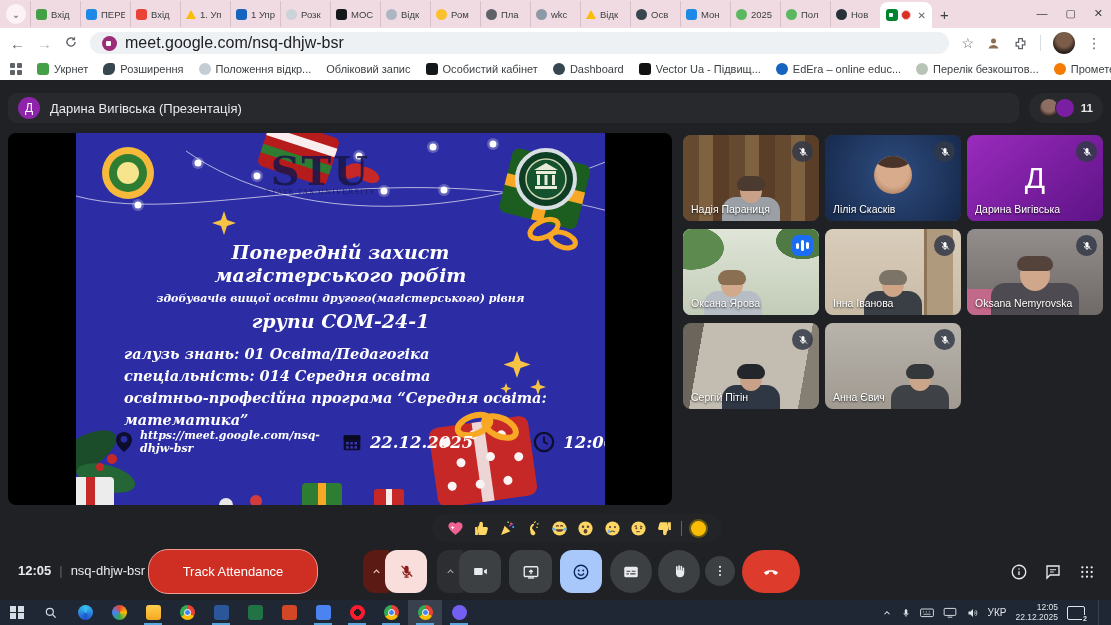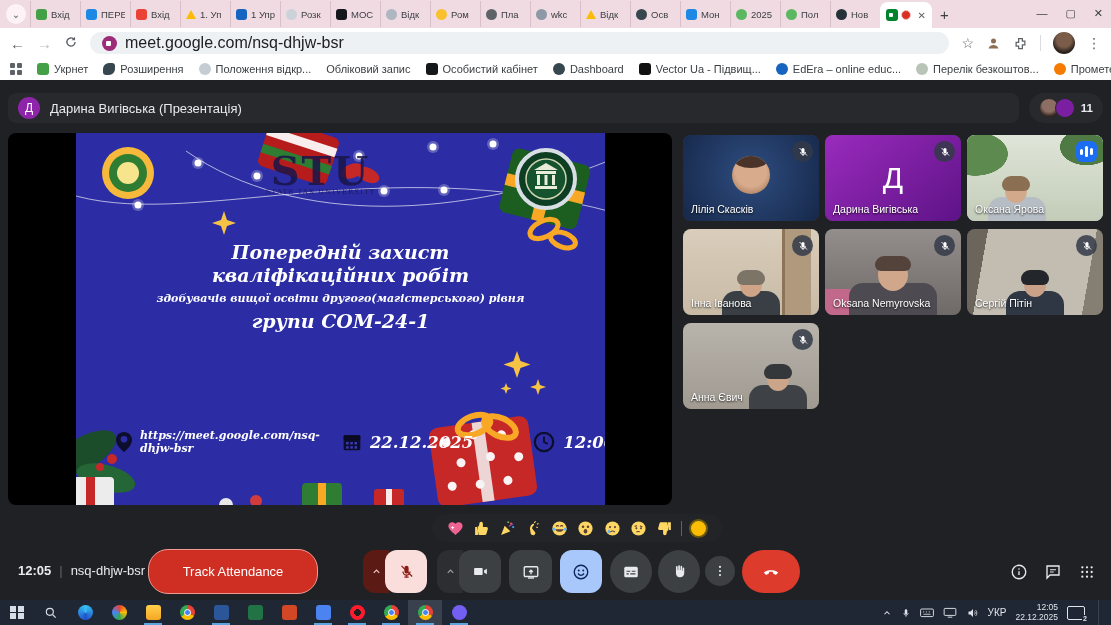--- a/index.html
+++ b/index.html
@@ -448,25 +448,30 @@
           <circle cx="150" cy="372" r="7" fill="#e8e8e8"></circle>
       </svg>
 
       <div id="slide-logo">
         <div class="stu">STU</div>
         <div class="cap">STATE TAX UNIVERSITY</div>
       </div>
 
       <div id="slide-title" class="script">
         <div class="l1">Попередній захист</div>
-        <div class="l2">кваліфікаційних робіт</div>
+        <div class="l2">магістерського робіт</div>
         <div class="l3">здобувачів вищої освіти другого(магістерського) рівня</div>
         <div class="l4">групи СОМ-24-1</div>
       </div>
 
+      <div id="slide-info" class="script">
+        <div>галузь знань: 01 Освіта/Педагогіка</div>
+        <div>спеціальність: 014 Середня освіта</div>
+        <div>освітньо-професійна програма “Середня освіта: математика”</div>
+      </div>
 
       <div id="slide-foot" class="script">
         <span class="footico">
           <svg width="16" height="20" viewBox="0 0 24 30">
               <path d="M12 0C5.4 0 0 5.4 0 12c0 9 12 18 12 18s12-9 12-18C24 5.4 18.6 0 12 0z" fill="#0d0d2e"></path>
               <circle cx="12" cy="11" r="5" fill="#2c2da4"></circle>
             </svg>
         </span>
         <span class="link">https://meet.google.com/nsq-dhjw-bsr</span>
         <span class="footico" style="margin-left:14px">
@@ -489,20 +494,36 @@
               <circle cx="12" cy="12" r="10" fill="none" stroke="#0d0d2e" stroke-width="2.5"></circle>
               <path d="M12 6v6l4 2" stroke="#0d0d2e" stroke-width="2" fill="none"></path>
             </svg>
         </span>
         <span class="big">12:00</span>
       </div>
     </div>
   </div>
 
   <div id="tilegrid">
+    <div class="tile p1">
+      <div class="cam">
+          <div class="person">
+            <div class="head"></div>
+            <div class="torso"></div>
+          </div>
+        </div>
+      <span class="micoff">
+          <svg width="12" height="12" viewBox="0 0 24 24">
+            <path fill="#fff" d="M12 15a3 3 0 0 0 3-3V7a3 3 0 0 0-6 0v5a3 3 0 0 0 3 3z"></path>
+            <path fill="none" stroke="#fff" stroke-width="1.8" d="M7 12a5 5 0 0 0 10 0M12 17v3"></path>
+            <path stroke="#fff" stroke-width="1.8" d="M5 4l15 15"></path>
+          </svg>
+        </span>
+      <span class="pname">Надія Параниця</span>
+    </div>
     <div class="tile p2">
       <div class="cam">
           <div class="avatarc"></div>
         </div>
       <span class="micoff">
           <svg width="12" height="12" viewBox="0 0 24 24">
             <path fill="#fff" d="M12 15a3 3 0 0 0 3-3V7a3 3 0 0 0-6 0v5a3 3 0 0 0 3 3z"></path>
             <path fill="none" stroke="#fff" stroke-width="1.8" d="M7 12a5 5 0 0 0 10 0M12 17v3"></path>
             <path stroke="#fff" stroke-width="1.8" d="M5 4l15 15"></path>
           </svg>

